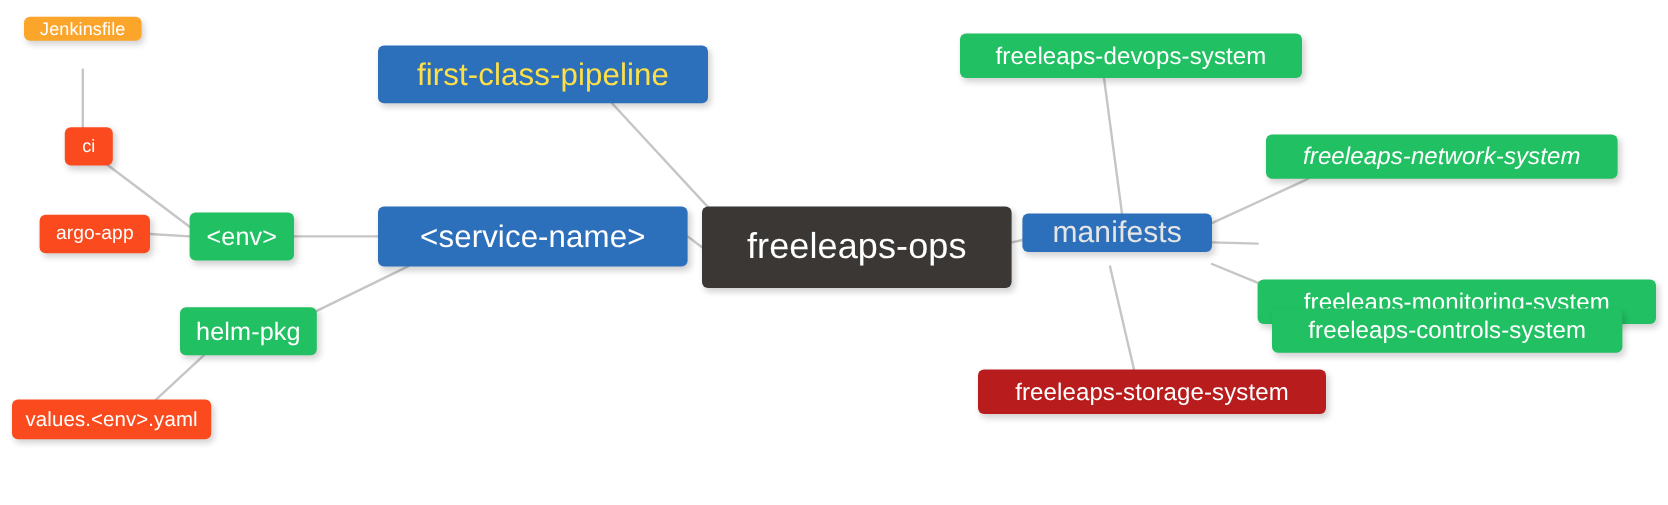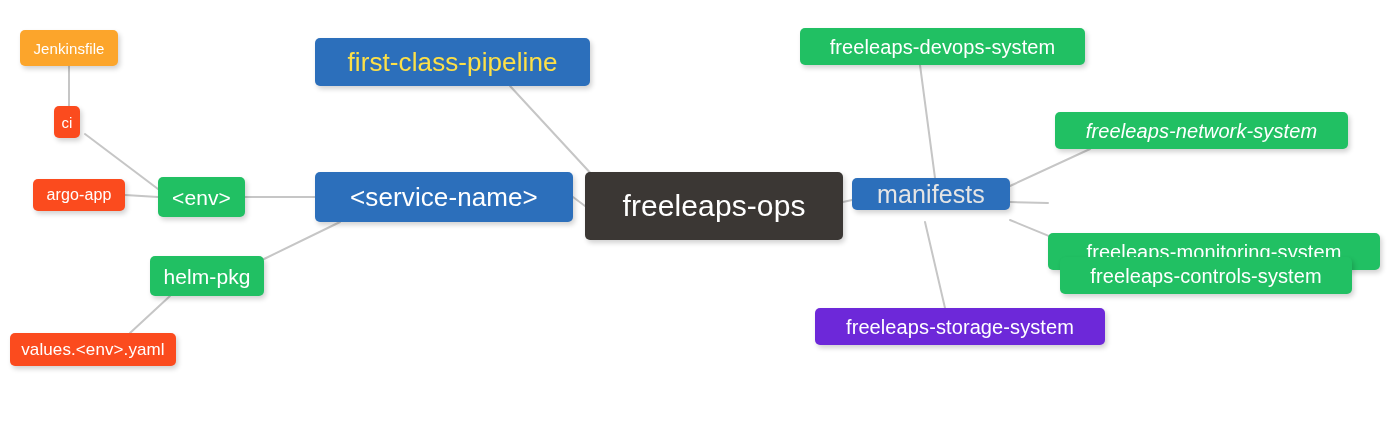--- a/index.html
+++ b/index.html
@@ -76,41 +76,41 @@
       </div>
       <div class="node" style="left: 852px; top: 178px; width: 158px; height: 32px; background: rgb(44, 111, 187); color: #e5e5e5; font-size: 25px;">
         <span class="node-label">manifests</span>
       </div>
       <div class="node" style="left: 158px; top: 177px; width: 87px; height: 40px; background: rgb(33, 192, 99); color: rgb(255, 255, 255); font-size: 21px;">
         <span class="node-label">&lt;env&gt;</span>
       </div>
       <div class="node" style="left: 150px; top: 256px; width: 114px; height: 40px; background: rgb(33, 192, 99); color: rgb(255, 255, 255); font-size: 21px;">
         <span class="node-label">helm-pkg</span>
       </div>
-      <div class="node" style="left: 20px; top: 30px; width: 98px; height: 36px; background: rgb(252, 165, 43); color: rgb(255, 255, 255); font-size: 15px;">
+      <div class="node" style="left: 20px; top: 14px; width: 98px; height: 20px; background: rgb(252, 165, 43); color: rgb(255, 255, 255); font-size: 15px;">
         <span class="node-label">Jenkinsfile</span>
       </div>
-      <div class="node" style="left: 54px; top: 106px; width: 26px; height: 32px; background: rgb(251, 75, 30); color: rgb(255, 255, 255); font-size: 15px;">
+      <div class="node" style="left: 54px; top: 106px; width: 40px; height: 32px; background: rgb(251, 75, 30); color: rgb(255, 255, 255); font-size: 15px;">
         <span class="node-label">ci</span>
       </div>
       <div class="node" style="left: 33px; top: 179px; width: 92px; height: 32px; background: rgb(251, 75, 30); color: rgb(255, 255, 255); font-size: 16px;">
         <span class="node-label">argo-app</span>
       </div>
       <div class="node" style="left: 10px; top: 333px; width: 166px; height: 33px; background: rgb(251, 75, 30); color: rgb(255, 255, 255); font-size: 17px;">
         <span class="node-label">values.&lt;env&gt;.yaml</span>
       </div>
       <div class="node" style="left: 800px; top: 28px; width: 285px; height: 37px; background: rgb(33, 192, 99); color: rgb(255, 255, 255); font-size: 20px;">
         <span class="node-label">freeleaps-devops-system</span>
       </div>
       <div class="node" style="left: 1055px; top: 112px; width: 293px; height: 37px; background: rgb(33, 192, 99); color: rgb(255, 255, 255); font-size: 20px; font-style: italic;">
         <span class="node-label">freeleaps-network-system</span>
       </div>
       <div class="node" style="left: 1048px; top: 187px; width: 332px; height: 37px; background: rgb(33, 192, 99); color: rgb(255, 255, 255); font-size: 20px; margin-top: 46px;">
         <span class="node-label">freeleaps-monitoring-system</span>
       </div>
       <div class="node" style="left: 1060px; top: 257px; width: 292px; height: 37px; background: rgb(33, 192, 99); color: rgb(255, 255, 255); font-size: 20px;">
         <span class="node-label">freeleaps-controls-system</span>
       </div>
-      <div class="node" style="left: 815px; top: 308px; width: 290px; height: 37px; background: #6d28d9; color: rgb(255, 255, 255); font-size: 20px;">
+      <div class="node" style="left: 815px; top: 308px; width: 290px; height: 37px; background: #b91c1c; color: rgb(255, 255, 255); font-size: 20px;">
         <span class="node-label">freeleaps-storage-system</span>
       </div>
     </div>
 </div>
 
 </body></html>

